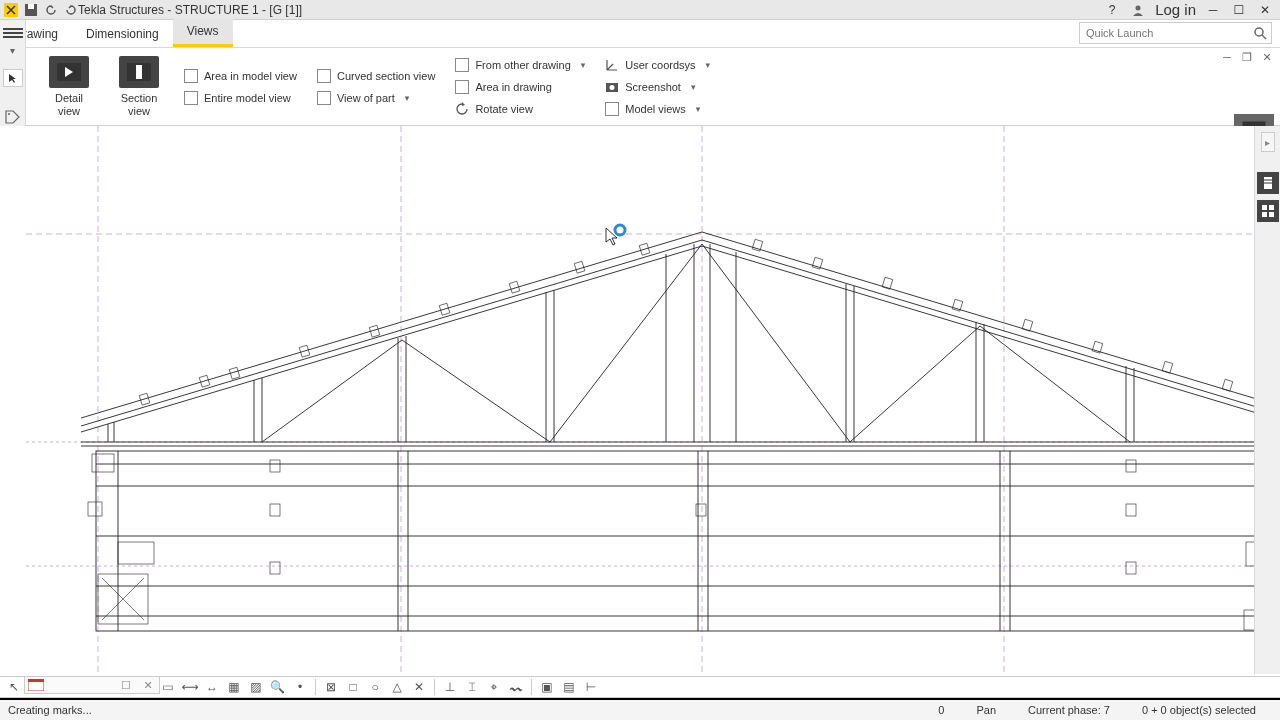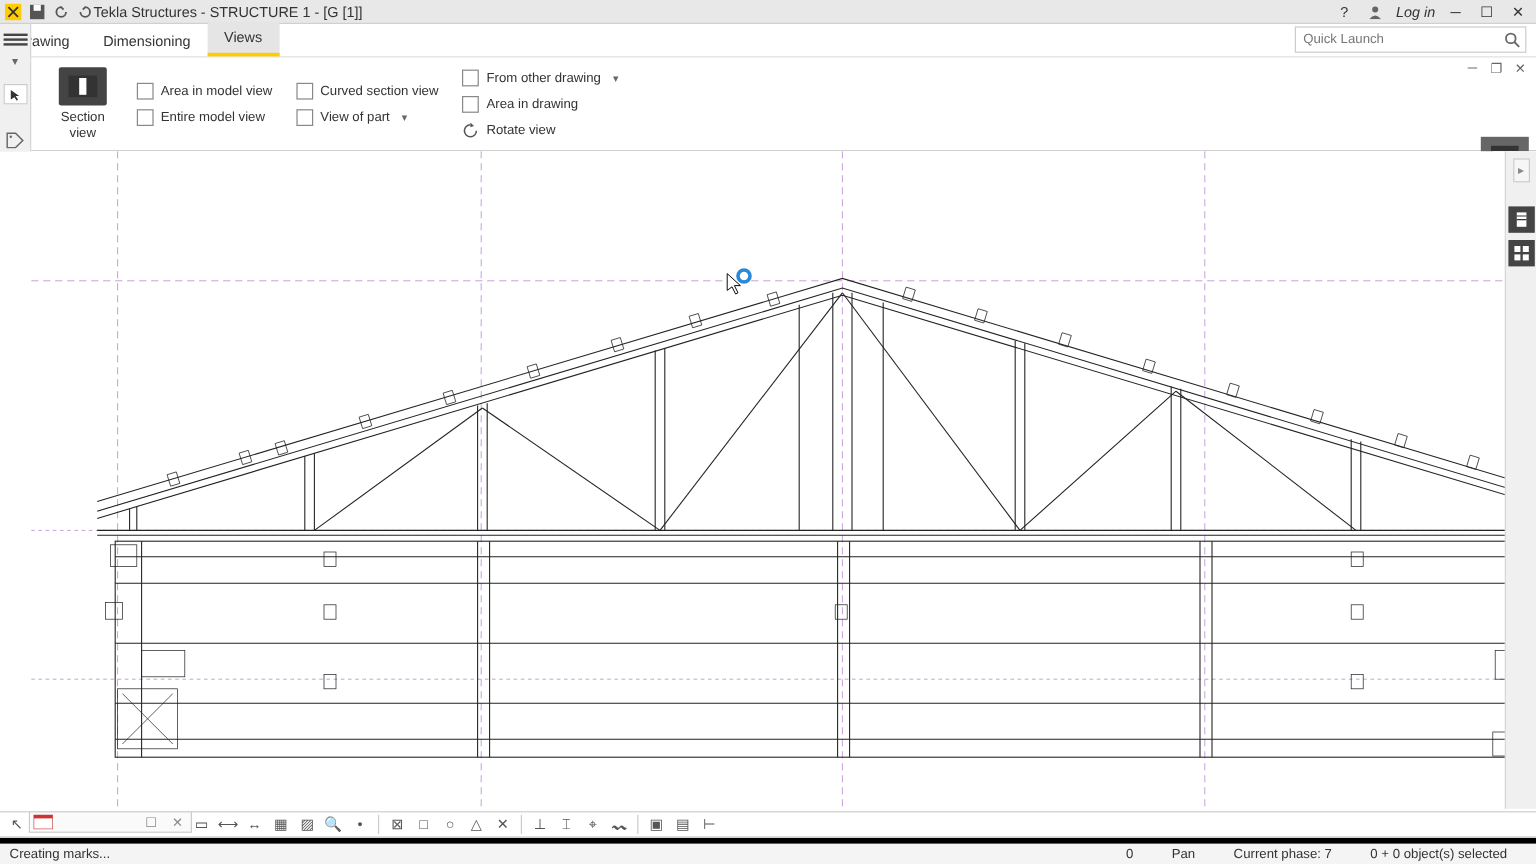--- a/index.html
+++ b/index.html
@@ -50,21 +50,21 @@
 .subwindow .swicon { width:22px; height:16px; display:flex; align-items:center; justify-content:center; }
 .subwindow .swtitle { flex:1; font-size:10px; color:#888; }
 .subwindow .swbtn { width:22px; color:#888; text-align:center; font-size:11px; cursor:pointer; }
 
 
 .bottombar { position:absolute; left:0; bottom:22px; right:0; height:22px; background:#fff; border-top:1px solid #ccc; border-bottom:1px solid #ccc; display:flex; align-items:center; padding:0 4px; gap:2px; z-index:4; }
 .bottombar .tbtn { width:20px; height:18px; display:flex; align-items:center; justify-content:center; color:#555; cursor:pointer; font-size:12px; }
 .bottombar .sep { width:1px; height:16px; background:#ccc; margin:0 3px; }
 
 
-.statusbar { position:absolute; left:0; bottom:0; right:0; height:22px; background:#f4f4f4; border-top:5px solid #000000; display:flex; align-items:center; padding:0 8px; font-size:11px; color:#333; }
+.statusbar { position:absolute; left:0; bottom:0; right:0; height:22px; background:#f4f4f4; border-top:2px solid #000000; display:flex; align-items:center; padding:0 8px; font-size:11px; color:#333; }
 .statusbar .left { flex:0 0 300px; }
 .statusbar .spacer { flex:1; }
 .statusbar .cell { padding:0 16px; }
 
 
 .hamburger-col { position:absolute; left:0; top:20px; width:26px; height:106px; background:#f0f0f0; border-right:1px solid #d8d8d8; display:flex; flex-direction:column; align-items:center; padding-top:4px; gap:4px; z-index:3; }
 .hamburger-col .hbtn { width:20px; height:20px; display:flex; flex-direction:column; justify-content:center; gap:2px; cursor:pointer; }
 .hamburger-col .hbtn span { height:2px; background:#444; }
 .hamburger-col .arrow { color:#666; font-size:10px; }
 .hamburger-col .cursor { width:20px; height:20px; display:flex; align-items:center; justify-content:center; background:#fff; border:1px solid #ccc; }
@@ -105,21 +105,21 @@
   </div>
   <div class="title">Tekla Structures - STRUCTURE 1 - [G   [1]]</div>
   <div class="right">
     <span class="winbtn">?</span>
     <span class="winbtn">
         <svg width="12" height="12">
           <circle cx="6" cy="4" r="2.5" fill="#666"></circle>
           <path d="M1 12 Q6 6 11 12" fill="#666"></path>
         </svg>
       </span>
-    <span style="font-size:12px;font-style:italic;">Log in</span>
+    <span style="font-size:15px;">Log in</span>
     <span class="winbtn">─</span>
     <span class="winbtn">☐</span>
     <span class="winbtn">✕</span>
   </div>
 </div>
 
 <div class="hamburger-col">
   <div class="hbtn">
       <span></span>
       <span></span>
@@ -155,20 +155,29 @@
       </span>
   </div>
 </div>
 
 <div class="ribbon">
   <div class="ribbon-inner" style="margin-left:26px;">
     <div class="bigbtn">
       <div class="bigicon">
           <svg width="28" height="22">
             <rect x="2" y="2" width="24" height="18" fill="#333"></rect>
+            <polygon points="10,6 18,11 10,16" fill="#fff"></polygon>
+          </svg>
+        </div>
+      <div class="lbl">Detail view</div>
+    </div>
+    <div class="bigbtn">
+      <div class="bigicon">
+          <svg width="28" height="22">
+            <rect x="2" y="2" width="24" height="18" fill="#333"></rect>
             <rect x="11" y="4" width="6" height="14" fill="#fff"></rect>
           </svg>
         </div>
       <div class="lbl">Section view</div>
     </div>
     <div class="vgroup">
       <div class="row">
           <span class="ricon"></span>
           <span>Area in model view</span>
         </div>
@@ -195,20 +204,39 @@
       <div class="row">
           <span class="ricon"></span>
           <span>Area in drawing</span>
         </div>
       <div class="row">
           <svg width="14" height="14">
             <path d="M12 7 A5 5 0 1 1 7 2" fill="none" stroke="#555" stroke-width="1.3"></path>
             <polygon points="7,0 10,3 7,4" fill="#555"></polygon>
           </svg>
           <span>Rotate view</span>
+        </div>
+    </div>
+    <div class="vgroup">
+      <div class="row dropdown-arrow">
+          <svg width="14" height="14">
+            <path d="M2 12 L12 12 M2 12 L2 2 M2 12 L8 6" stroke="#555" stroke-width="1.2"></path>
+          </svg>
+          <span>User coordsys</span>
+        </div>
+      <div class="row dropdown-arrow">
+          <svg width="14" height="14">
+            <rect x="1" y="3" width="12" height="9" fill="#555"></rect>
+            <circle cx="7" cy="7.5" r="2.5" fill="#fff"></circle>
+          </svg>
+          <span>Screenshot</span>
+        </div>
+      <div class="row dropdown-arrow">
+          <span class="ricon"></span>
+          <span>Model views</span>
         </div>
     </div>
   </div>
   <div class="winsmall">
     <span>─</span>
     <span>❐</span>
     <span>✕</span>
   </div>
   <div class="windowbtn">
     <div class="wicon">

